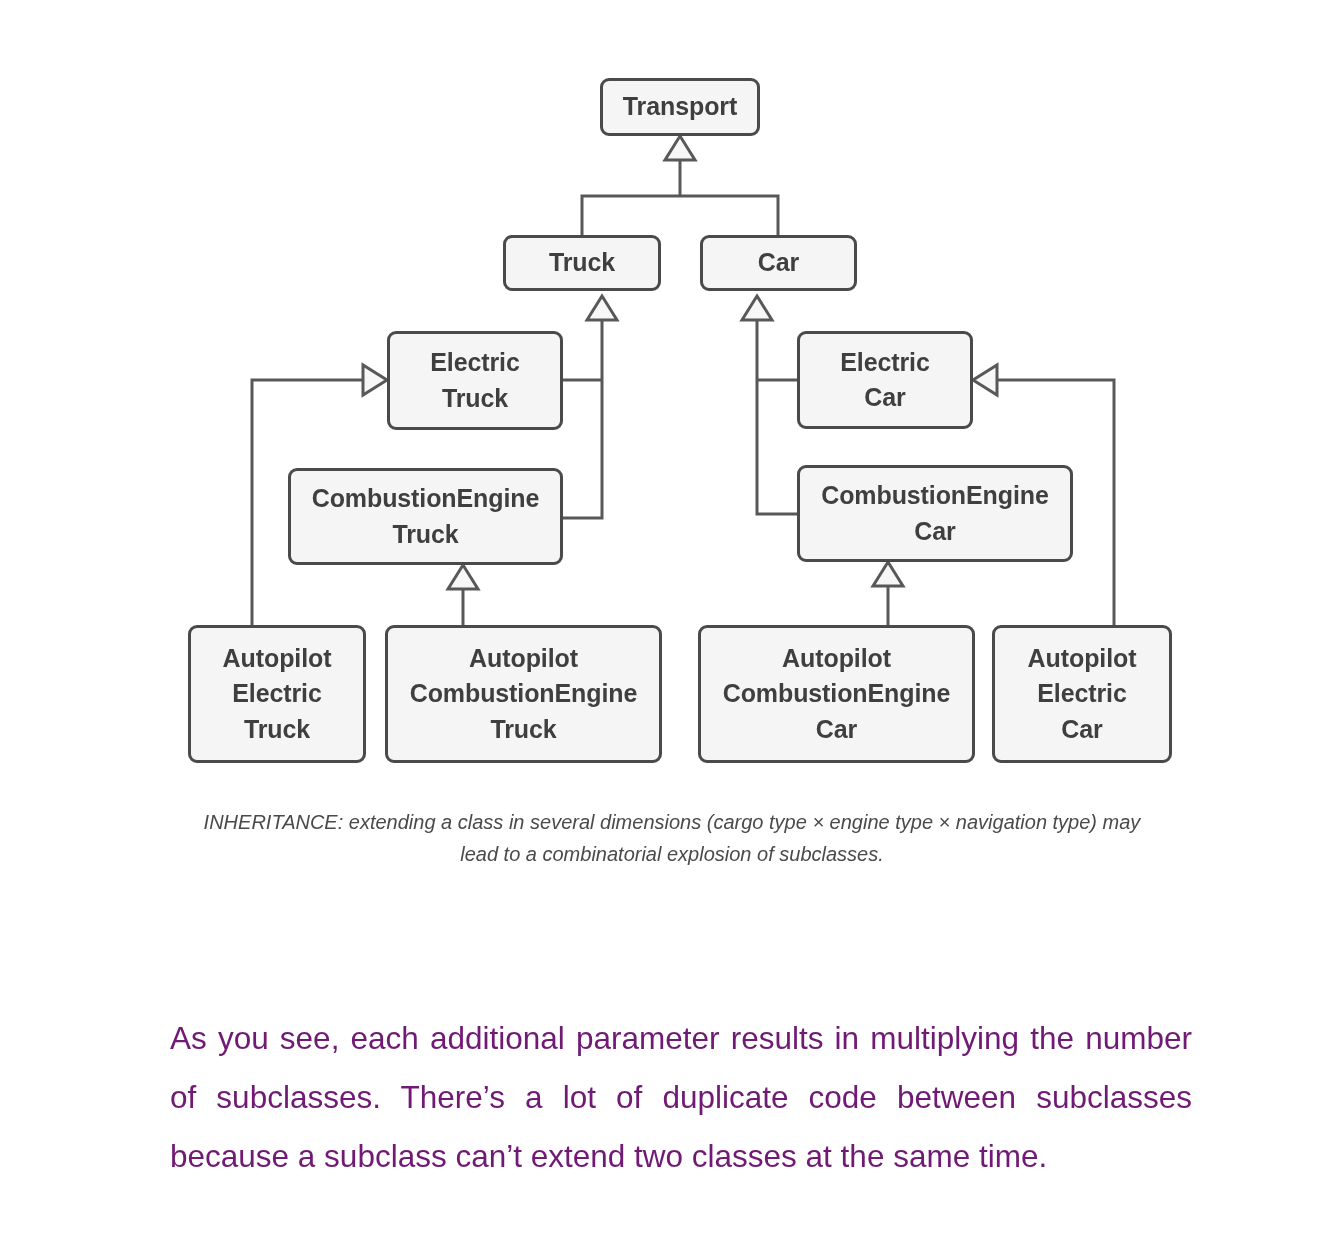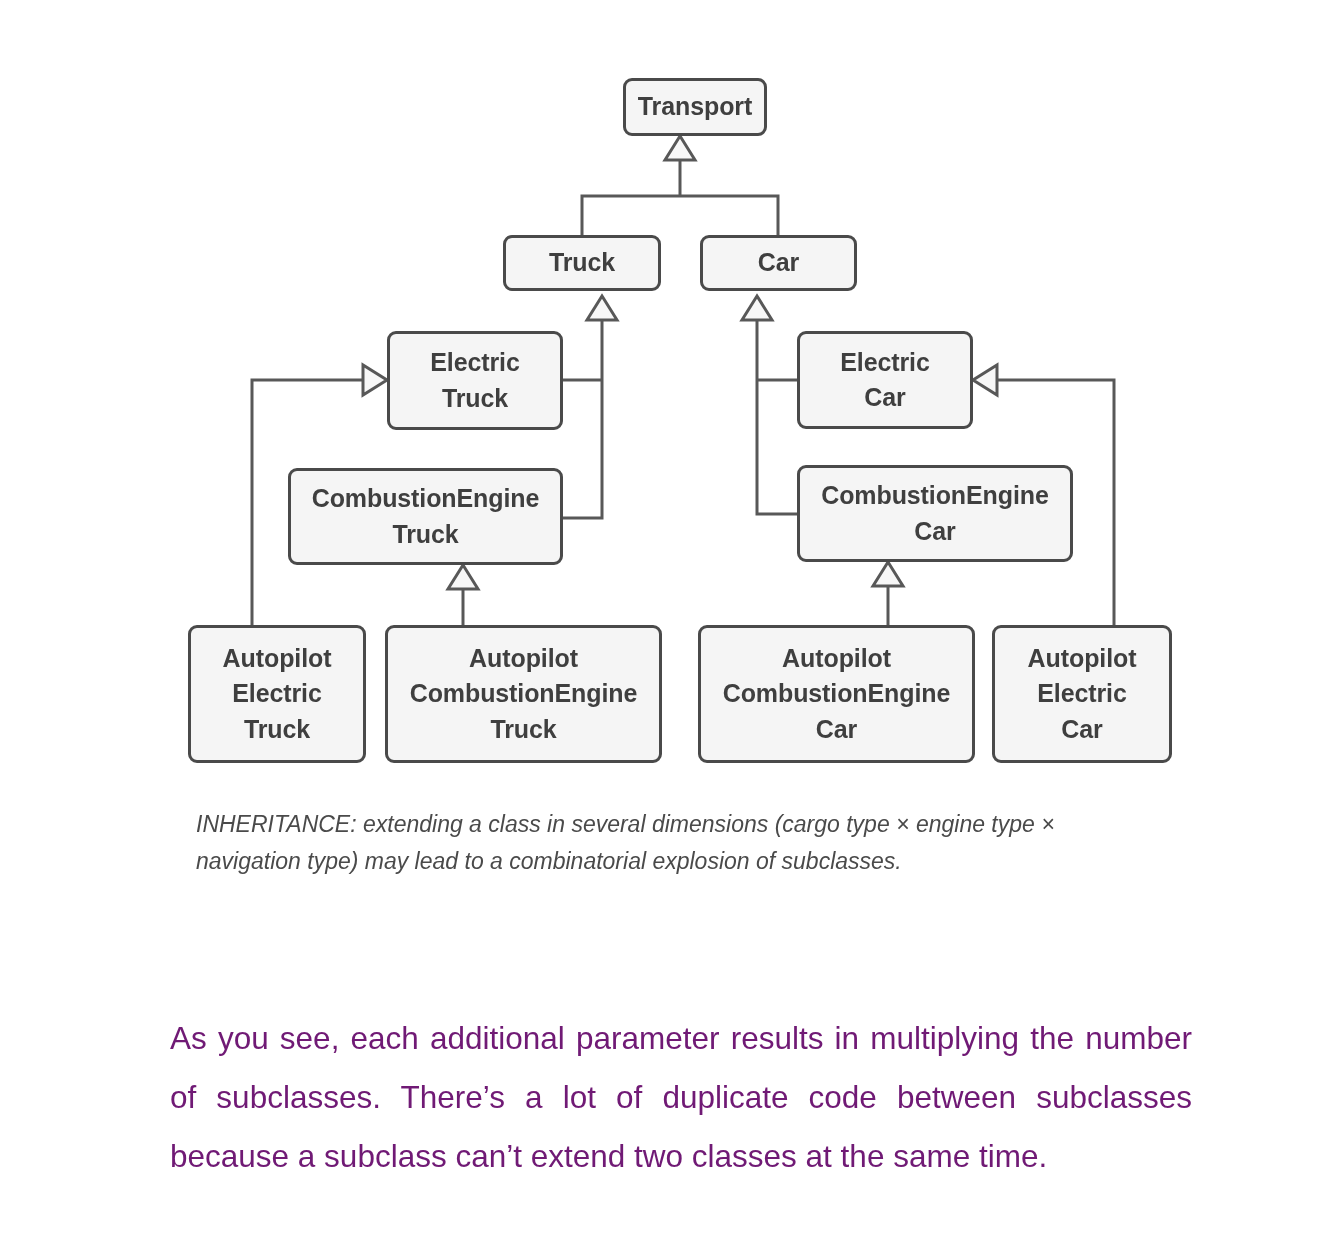--- a/index.html
+++ b/index.html
@@ -50,23 +50,23 @@
     padding: 0 6px;
   }
   .node span { display: block; white-space: pre-line; }
 
   
   #caption {
     position: absolute;
     left: 196px;
     top: 806px;
     width: 952px;
-    text-align: left;
+    text-align: center;
     font-style: italic;
-    font-size: 23px;
+    font-size: 20px;
     line-height: 1.62;
     color: #4a4a4a;
   }
 
   
   #body-text {
     position: absolute;
     left: 170px;
     top: 1009px;
     width: 1022px;
@@ -111,21 +111,21 @@
       <polygon points="463,565 478,589 448,589" fill="#f7f7f7" stroke="#585858" stroke-width="3"></polygon>
 
       <path d="M888,625 L888,586"></path>
       <polygon points="888,562 903,586 873,586" fill="#f7f7f7" stroke="#585858" stroke-width="3"></polygon>
 
       <path d="M1114,625 L1114,380 L997,380"></path>
       <polygon points="973,380 997,395 997,365" fill="#f7f7f7" stroke="#585858" stroke-width="3"></polygon>
     </g>
   </svg>
 
-  <div class="node" style="left:623px;top:78px;width:144px;height:58px;">
+  <div class="node" style="left:600px;top:78px;width:160px;height:58px;">
     <span>Transport</span>
   </div>
 
   <div class="node" style="left:503px;top:235px;width:158px;height:56px;">
     <span>Truck</span>
   </div>
 
   <div class="node" style="left:700px;top:235px;width:157px;height:56px;">
     <span>Car</span>
   </div>

